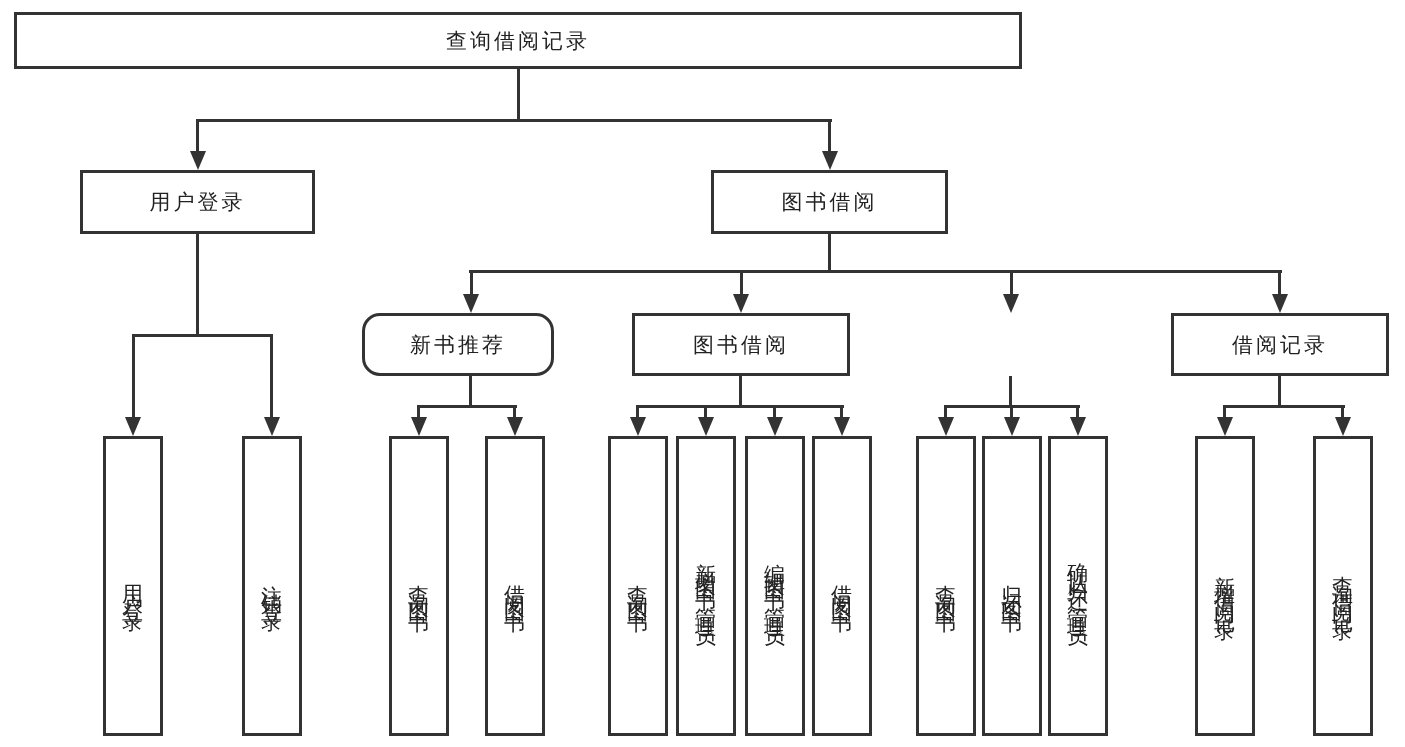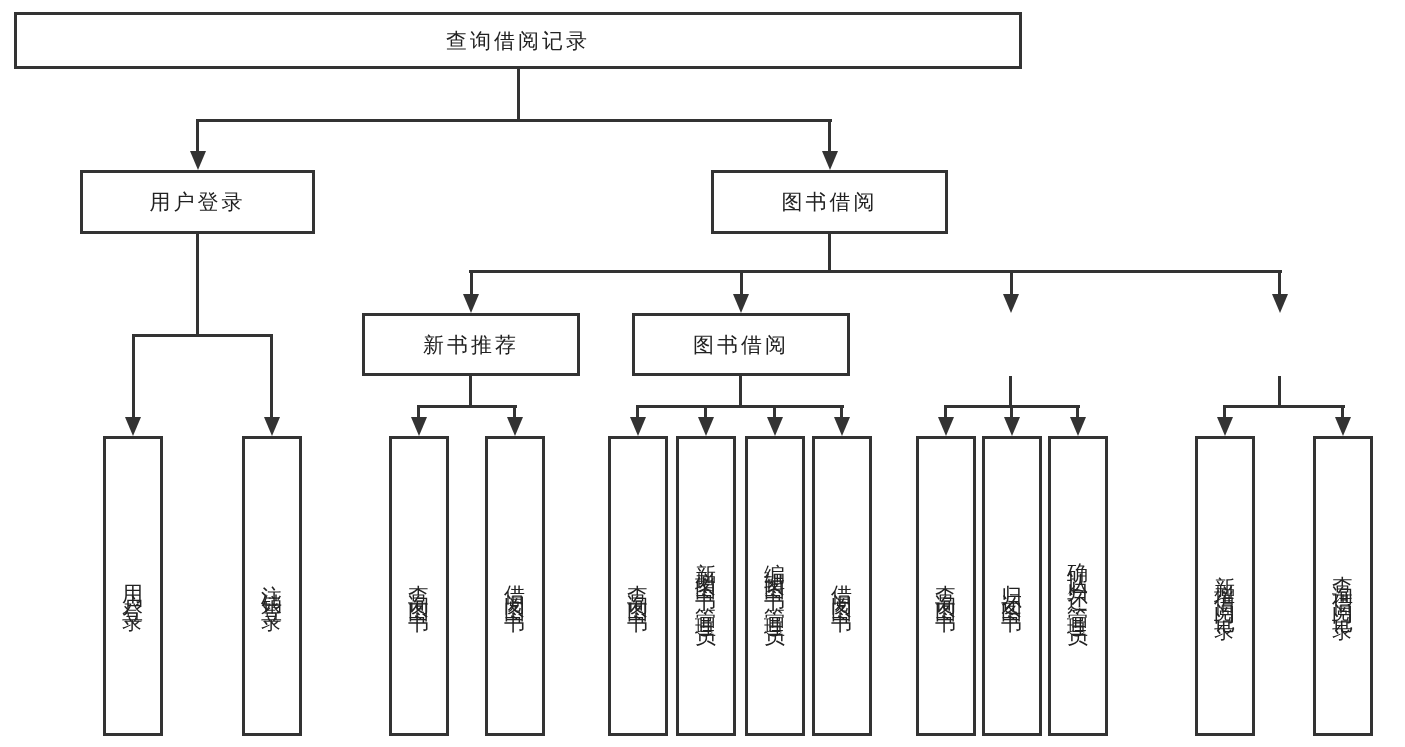--- a/index.html
+++ b/index.html
@@ -69,25 +69,28 @@
   <div class="cl" style="left:469px;top:270px;width:813px;height:3px;"></div>
   <div class="cl" style="left:470px;top:270px;width:3px;height:25px;"></div>
   <div class="arrow" style="left:463px;top:294px;"></div>
   <div class="cl" style="left:740px;top:270px;width:3px;height:25px;"></div>
   <div class="arrow" style="left:733px;top:294px;"></div>
   <div class="cl" style="left:1010px;top:270px;width:3px;height:25px;"></div>
   <div class="arrow" style="left:1003px;top:294px;"></div>
   <div class="cl" style="left:1278px;top:270px;width:3px;height:25px;"></div>
   <div class="arrow" style="left:1272px;top:294px;"></div>
 
-  <div class="hbox" style="left:362px;top:313px;width:218px;height:63px;">
+  <div class="hbox" style="left:362px;top:313px;width:192px;height:63px;border-radius:18px;">
     <span>新书推荐</span>
   </div>
   <div class="hbox" style="left:632px;top:313px;width:218px;height:63px;">
     <span>图书借阅</span>
+  </div>
+  <div class="hbox" style="left:1171px;top:313px;width:218px;height:63px;">
+    <span>借阅记录</span>
   </div>
 
   <div class="cl" style="left:469px;top:376px;width:3px;height:31px;"></div>
   <div class="cl" style="left:739px;top:376px;width:3px;height:31px;"></div>
   <div class="cl" style="left:1009px;top:376px;width:3px;height:31px;"></div>
   <div class="cl" style="left:1278px;top:376px;width:3px;height:31px;"></div>
 
   <div class="cl" style="left:417px;top:405px;width:100px;height:3px;"></div>
   <div class="cl" style="left:417px;top:405px;width:3px;height:12px;"></div>
   <div class="arrow" style="left:411px;top:417px;"></div>

